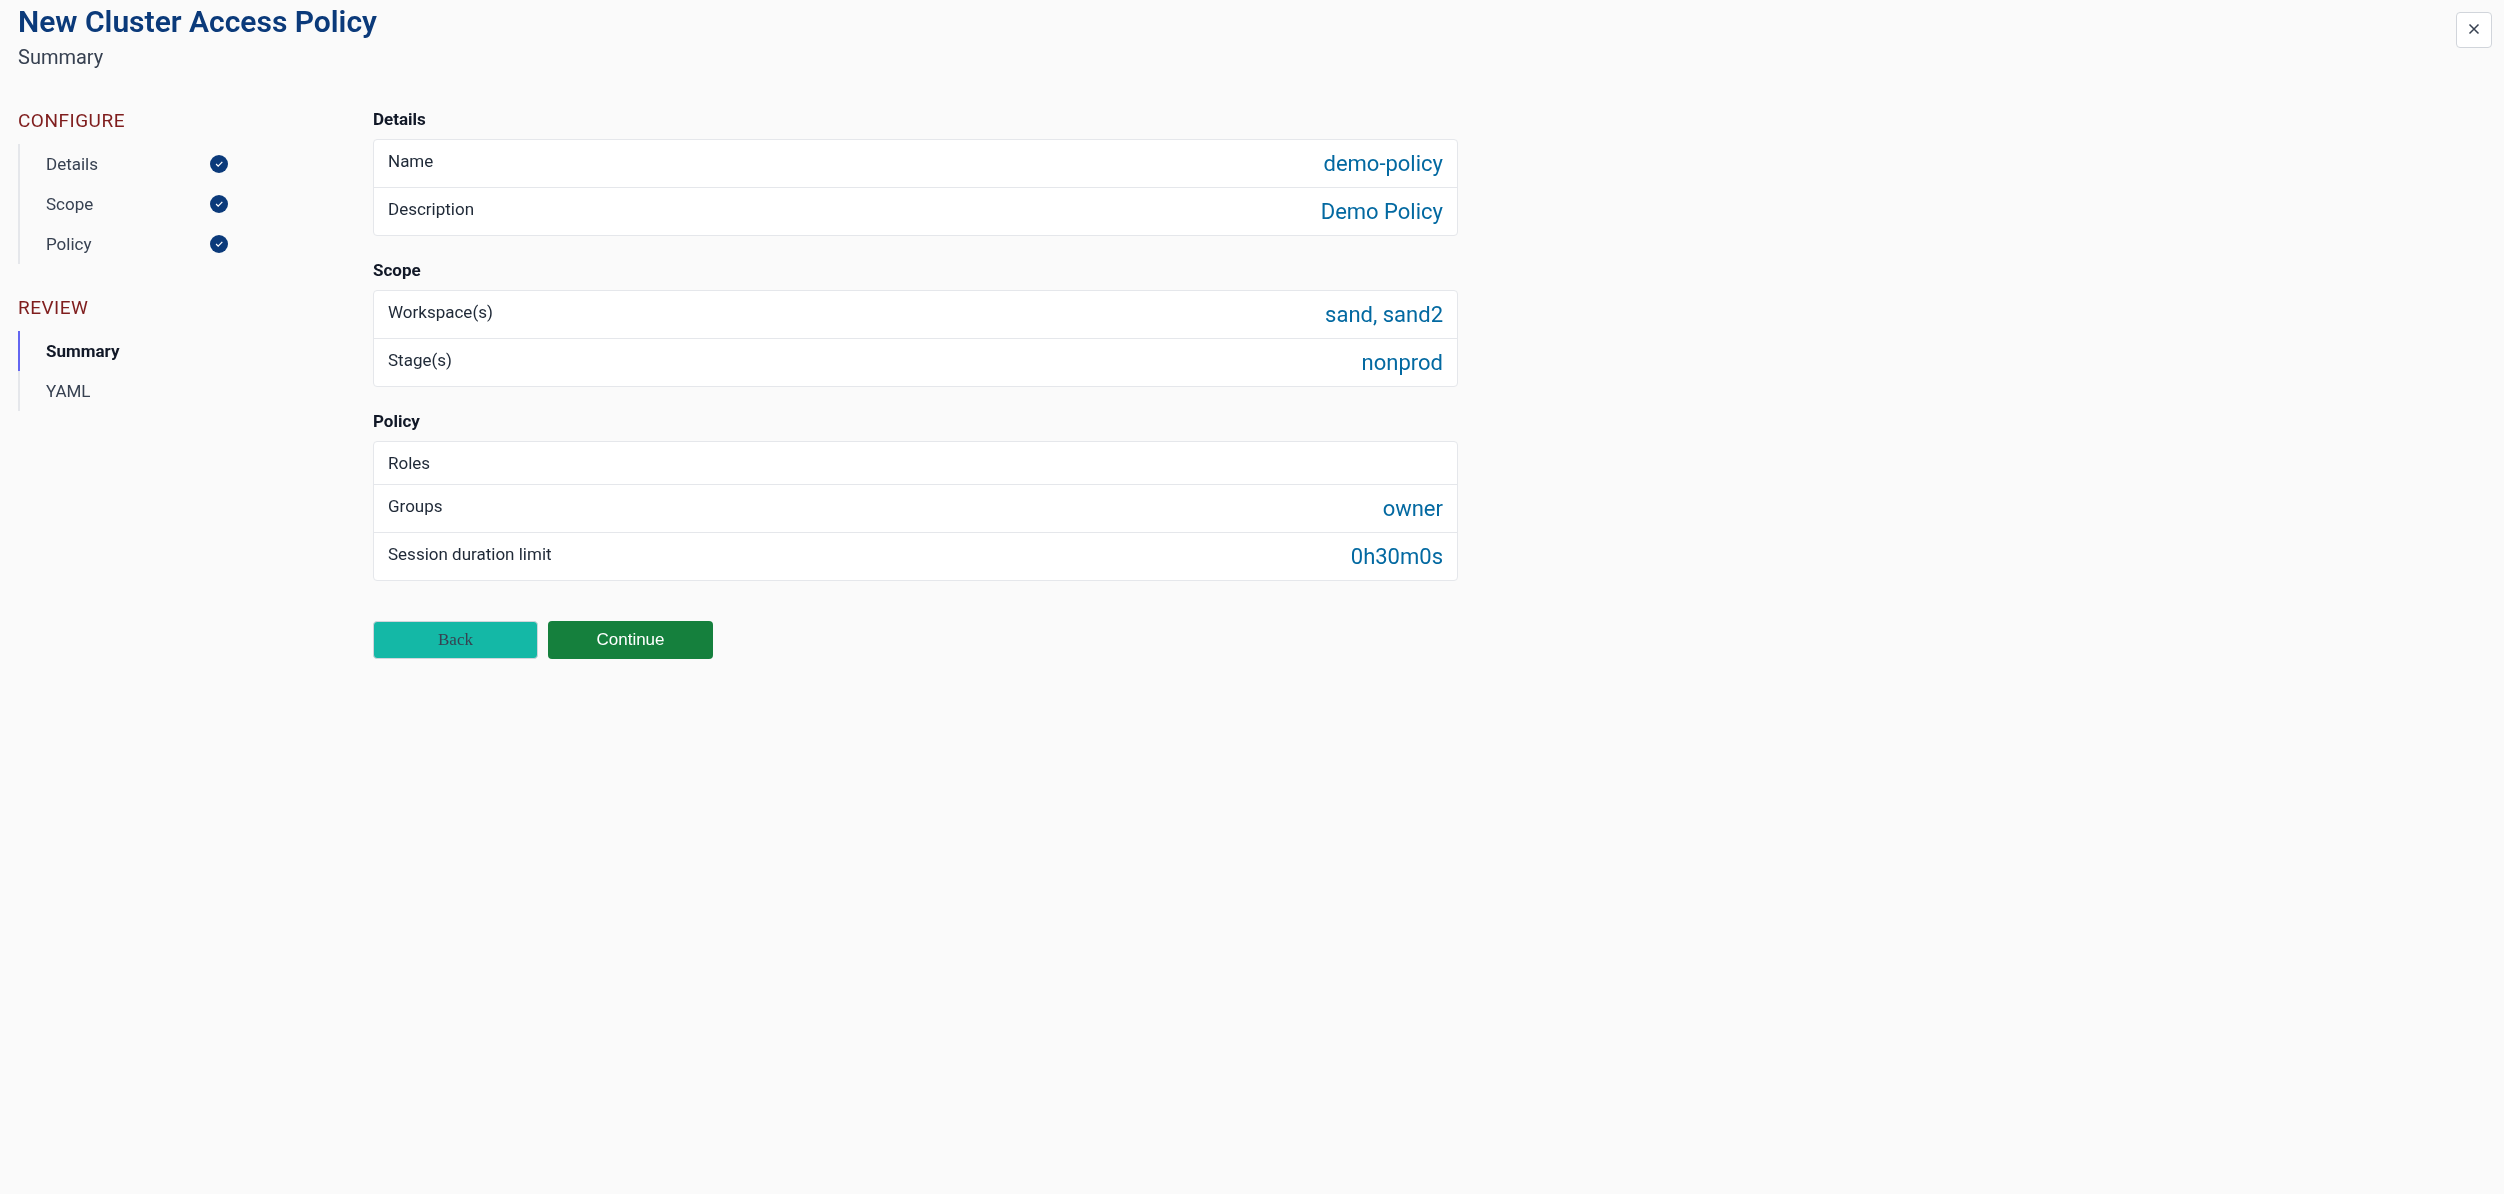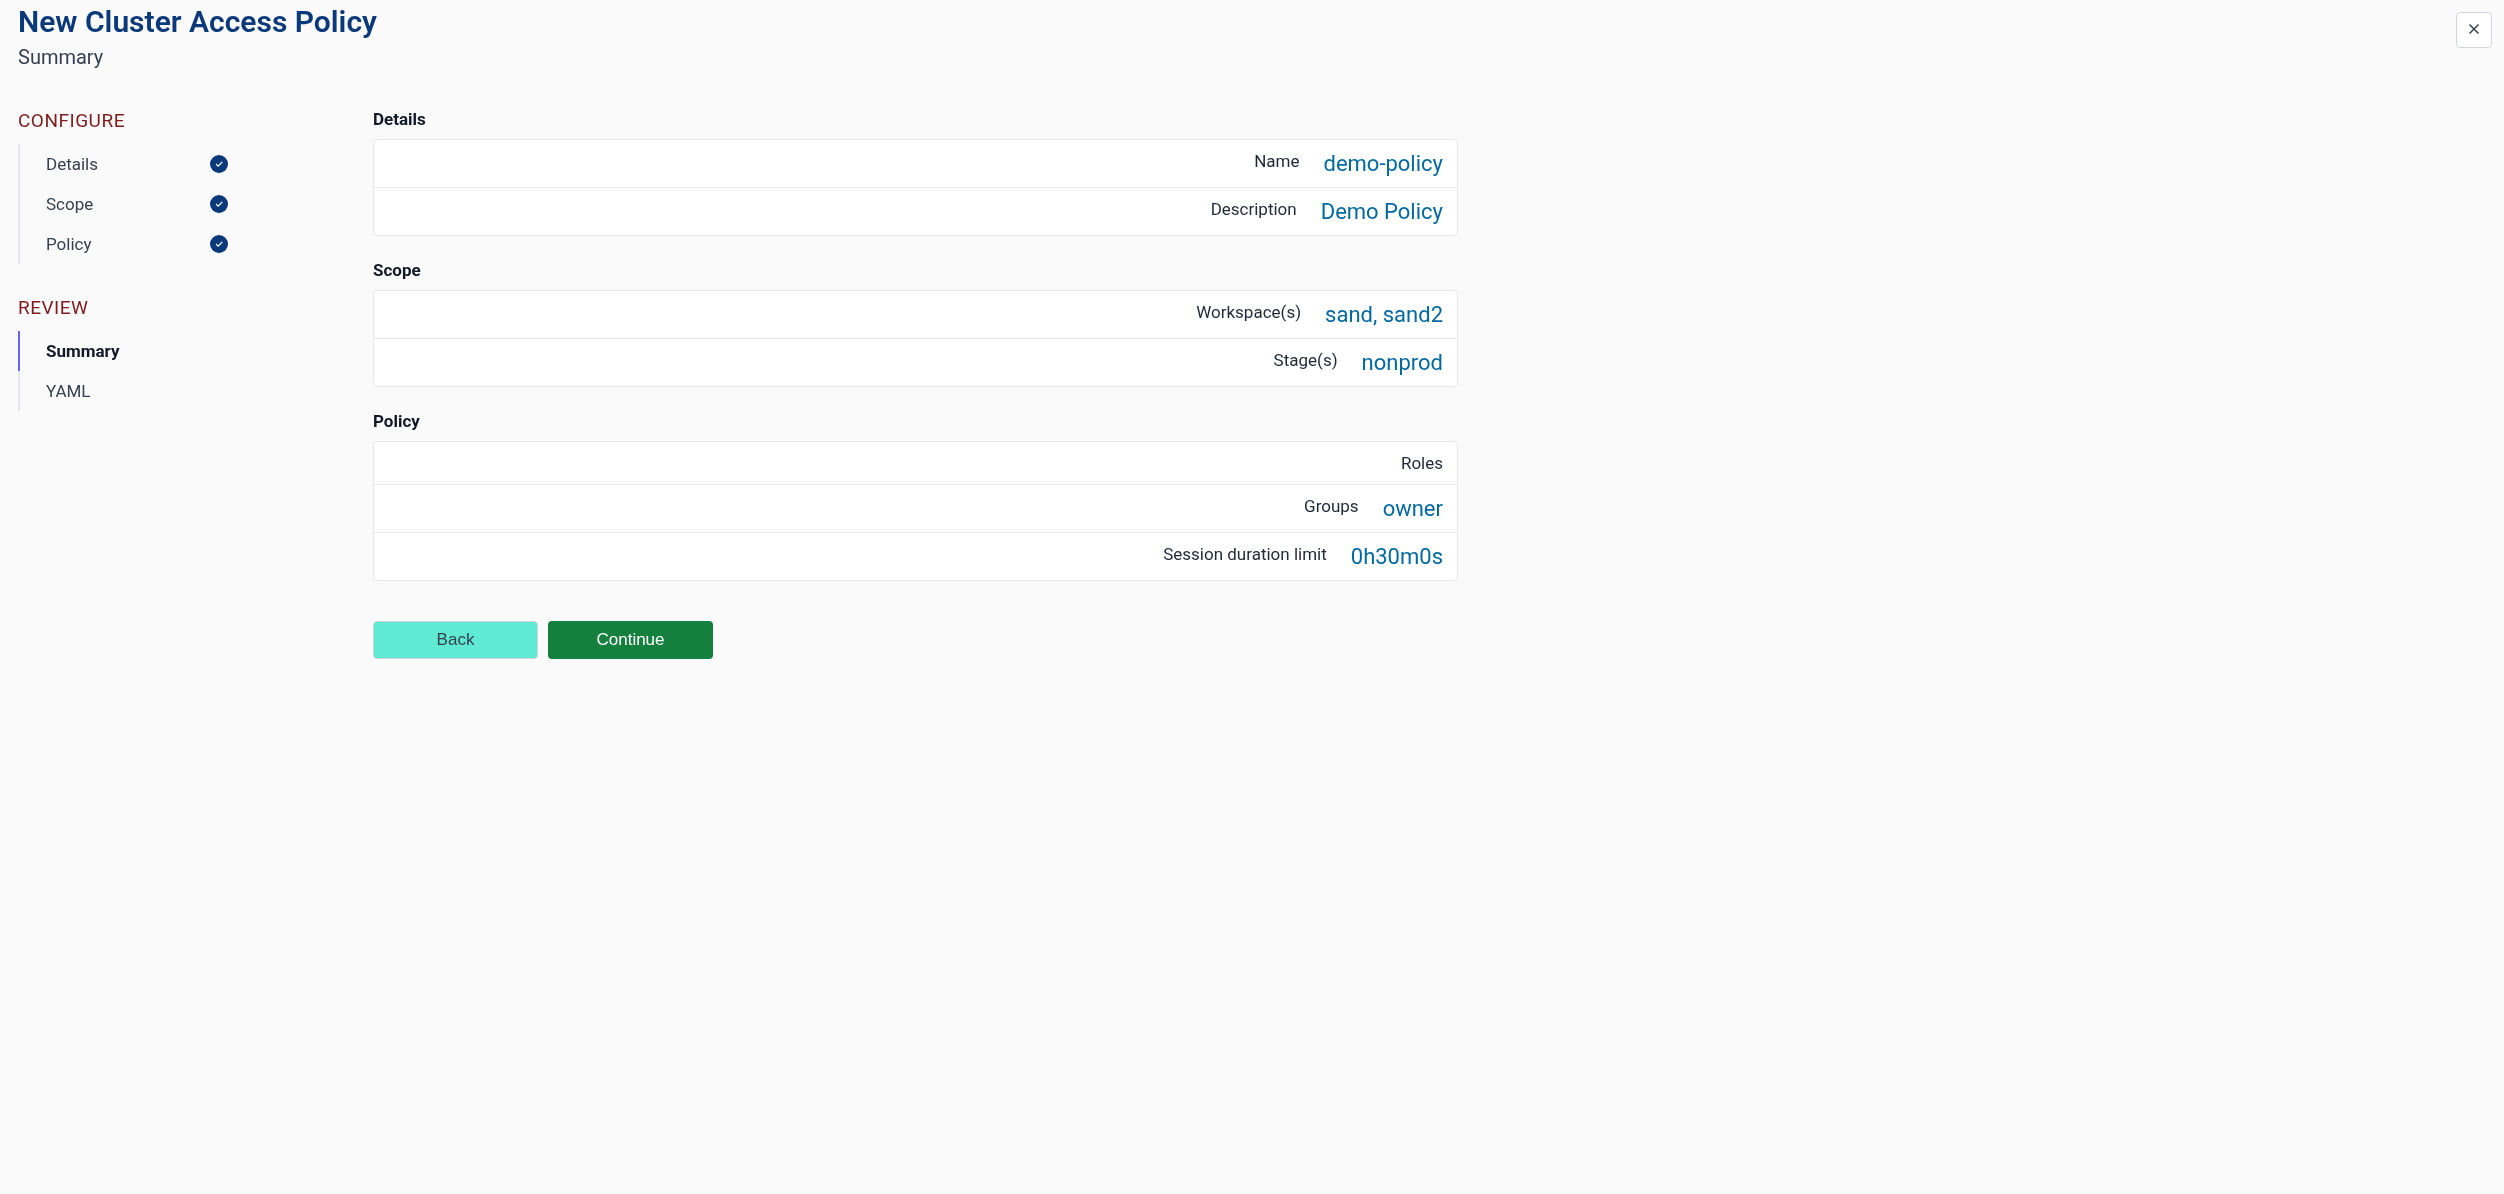--- a/index.html
+++ b/index.html
@@ -123,21 +123,21 @@
       color: #111827;
       margin-bottom: 10px;
     }
     .detail-box {
       border: 1px solid #e5e7eb;
       border-radius: 4px;
       background: #fff;
     }
     .detail-row {
       display: flex;
-      justify-content: flex-end;
+      justify-content: space-between;
       align-items: flex-start;
       padding: 11px 14px;
       border-bottom: 1px solid #e5e7eb;
       gap: 24px;
     }
     .detail-row:last-child {
       border-bottom: none;
     }
     .detail-label {
       font-size: 17px;
@@ -157,23 +157,24 @@
     .btn {
       padding: 8px 0;
       width: 165px;
       border-radius: 4px;
       font-size: 17px;
       cursor: pointer;
       text-align: center;
       border: 1px solid transparent;
     }
     .btn-secondary {
-      background: #5eead4;
+      background: #14b8a6;
       border-color: #d1d5db;
       color: #374151;
+      font-family: Liberation Serif, serif;
     }
     .btn-primary {
       background: #15803d;
       color: #fff;
     }
   </style>
 </head>
 <body>
 
 <div class="container">

